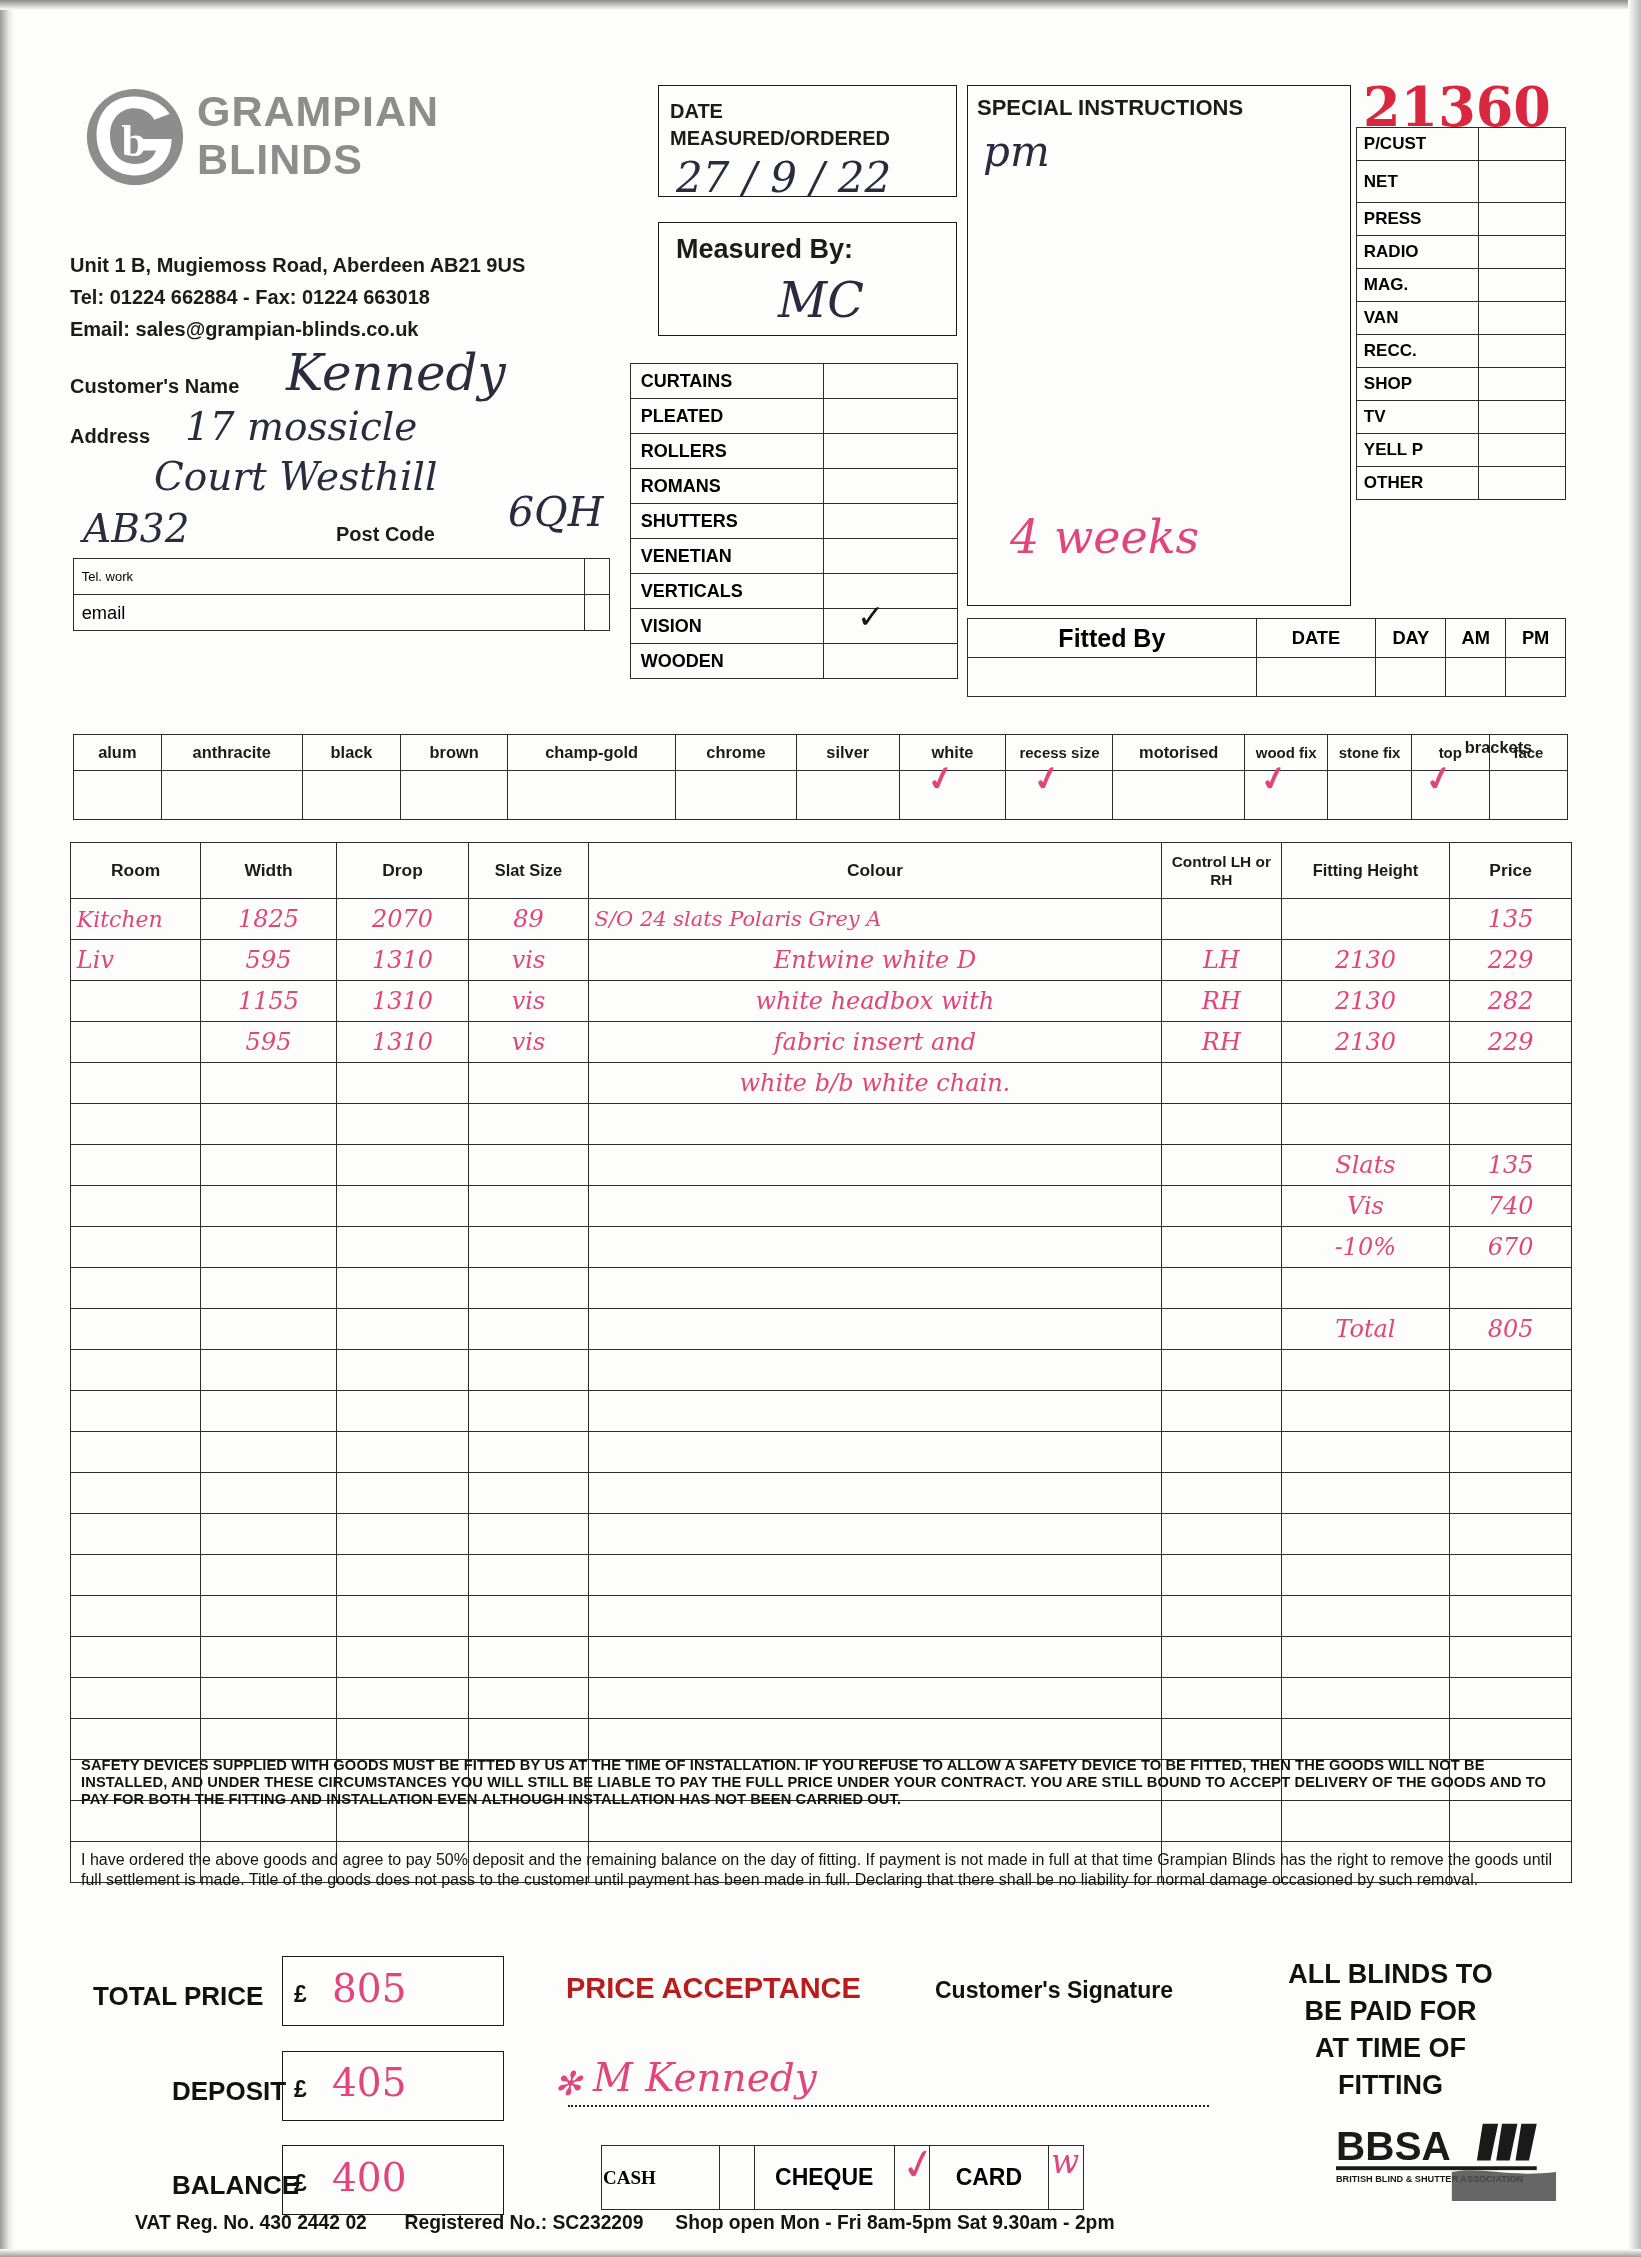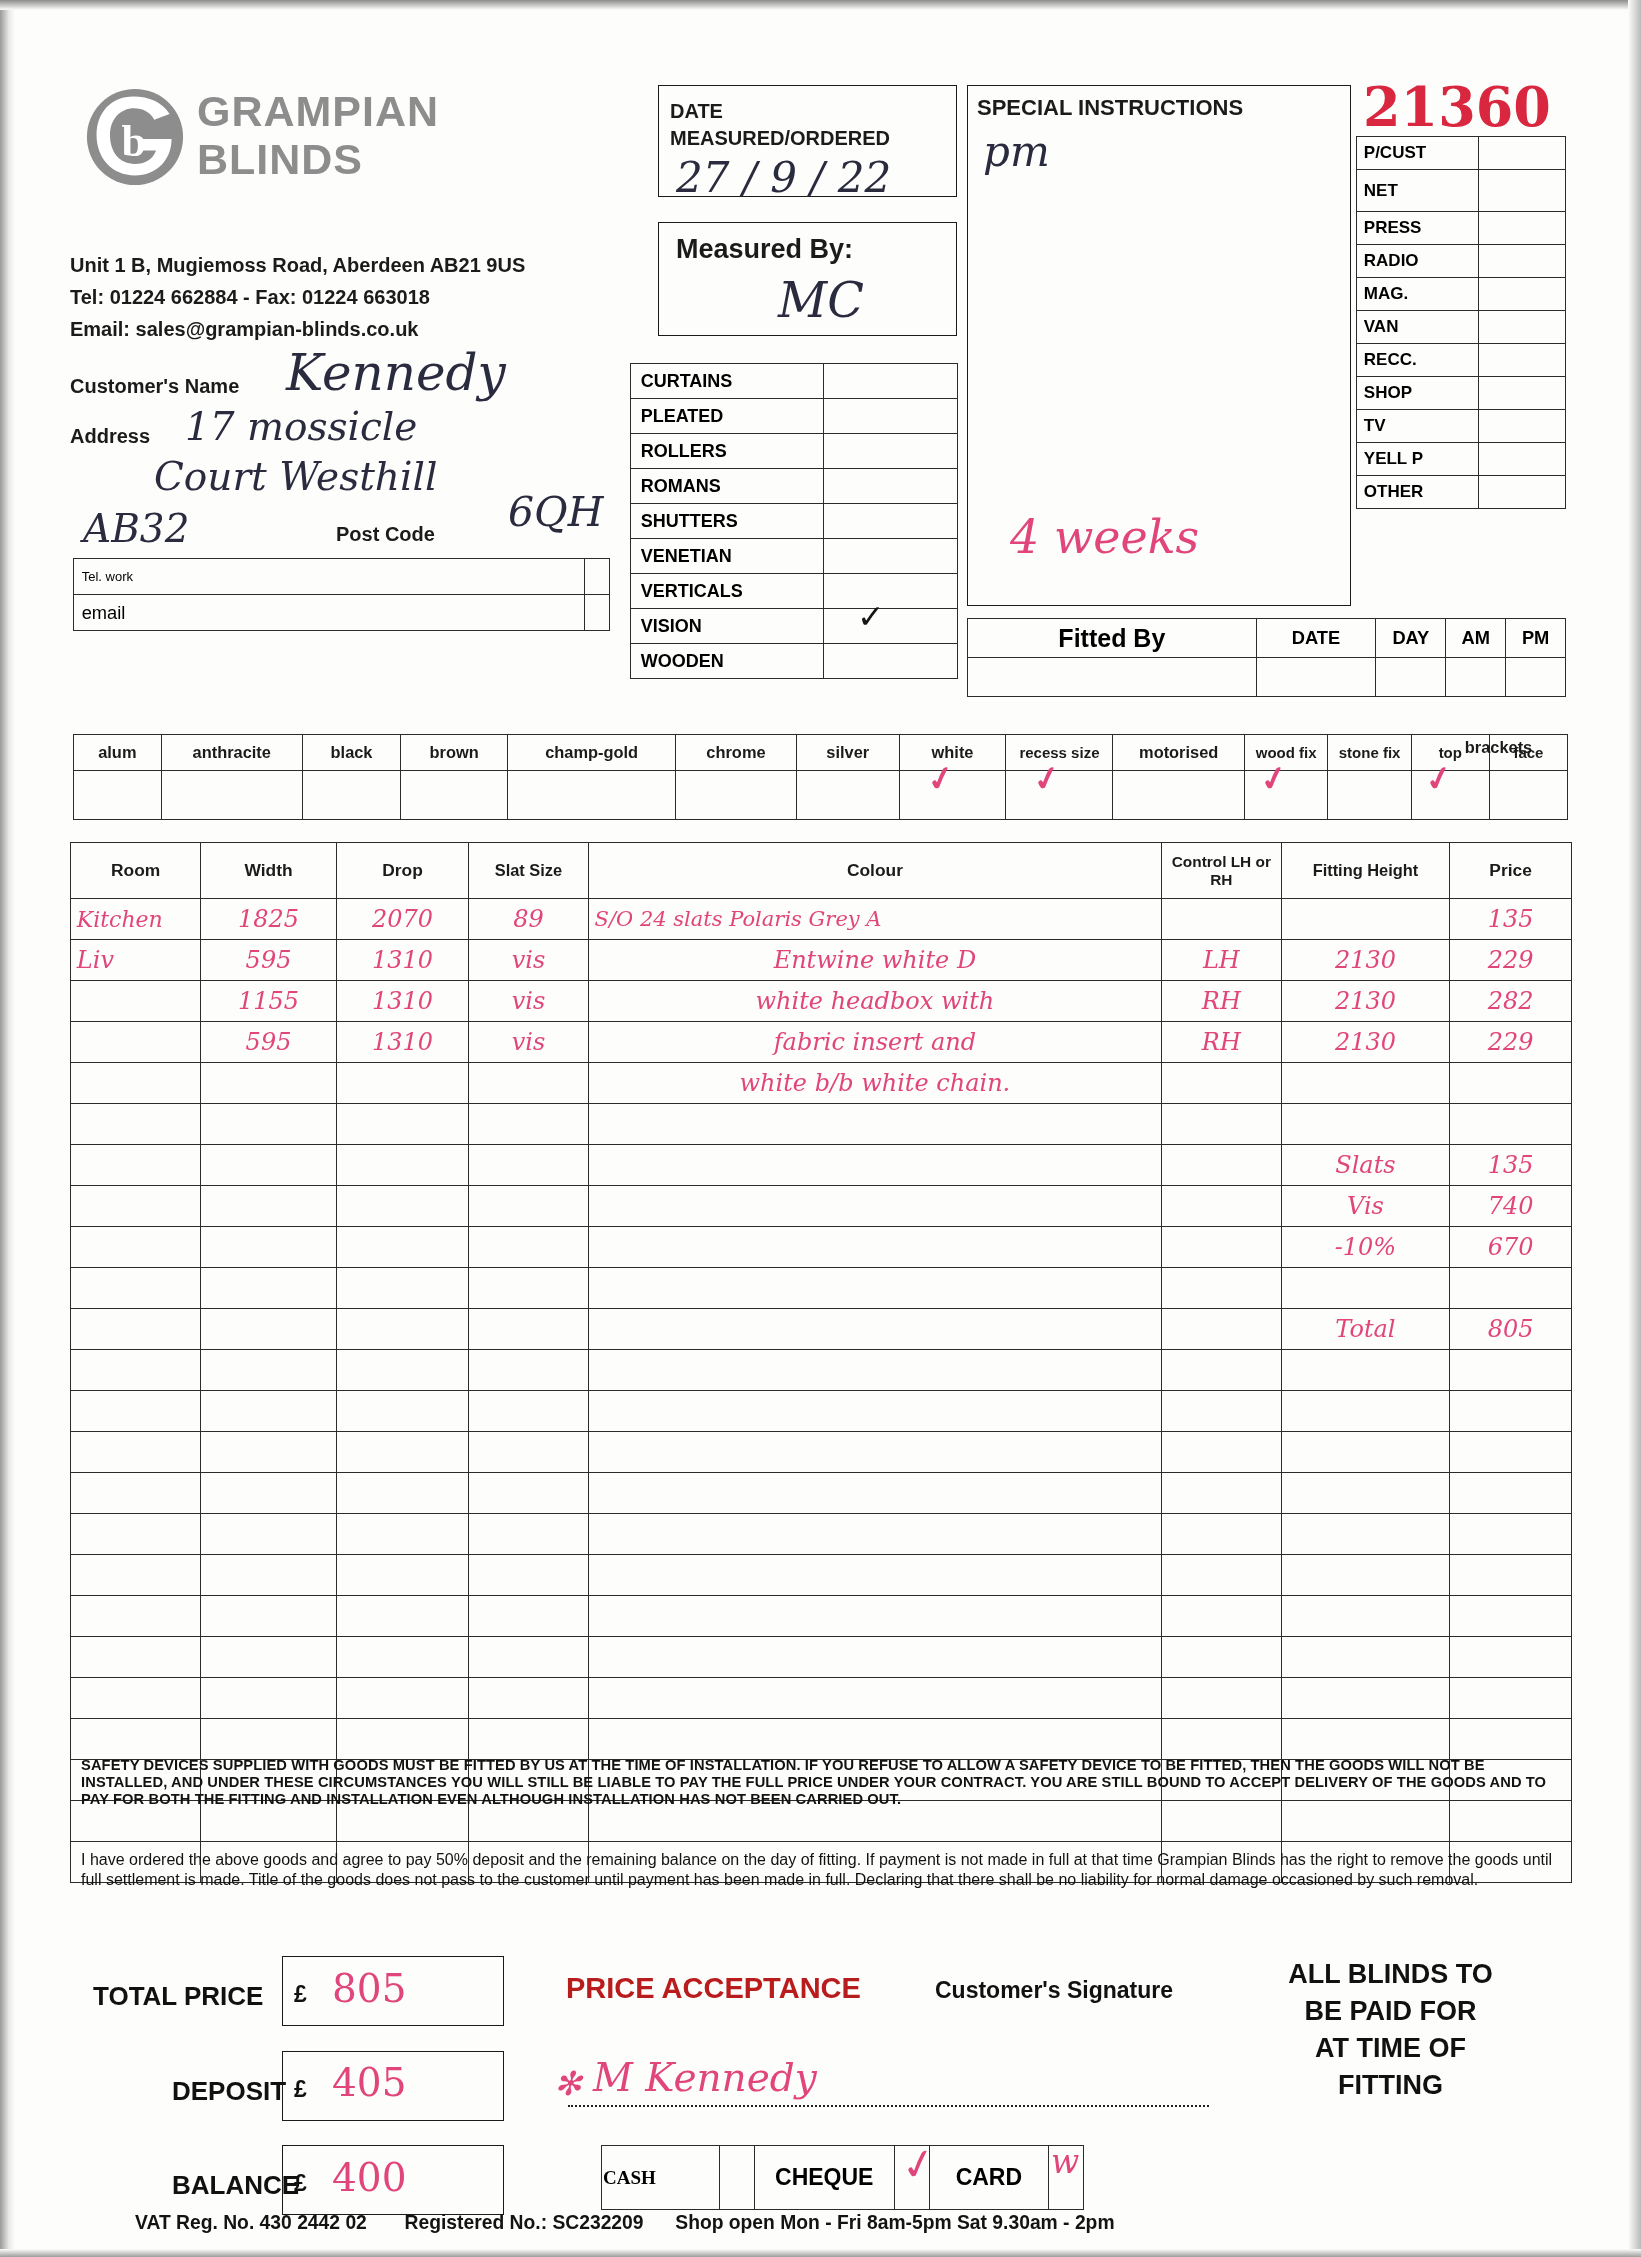--- a/index.html
+++ b/index.html
@@ -172,21 +172,21 @@
   </tbody>
     </table>
 
   <div class="bx" style="left:967px; top:85px; width:384px; height:521px;"></div>
   <div class="lbl" style="left:977px; top:95px; font-size:22px;">SPECIAL INSTRUCTIONS</div>
   <div class="hand-dark" style="position:absolute; left:983px; top:127px; font-size:42px;">pm</div>
   <div class="hand" style="position:absolute; left:1010px; top:510px; font-size:46px;">4 weeks</div>
 
   <div class="hand-red" style="position:absolute; left:1363px; top:75px; font-size:54px; font-weight:bold;">21360</div>
 
-  <table class="tbl" style="position:absolute; left:1356px; top:136px; width:210px;">
+  <table class="tbl" style="position:absolute; left:1356px; top:127px; width:210px;">
     <tbody>
         <tr>
           <td style="width:122px; height:33px; font-size:17px; font-weight:bold; padding-left:6.8px;">P/CUST</td>
           <td></td>
         </tr>
     <tr>
           <td style="height:42px; font-size:17px; font-weight:bold; padding-left:6.8px;">NET</td>
           <td></td>
         </tr>
     <tr>
@@ -592,20 +592,31 @@
   </tbody>
     </table>
 
   <div class="bignote" style="top:1956px; width:359px;">
     <div>ALL BLINDS TO</div>
     <div>BE PAID FOR</div>
     <div>AT TIME OF</div>
     <div>FITTING</div>
   </div>
 
+  <div class="bbsa">
+    <svg width="222" height="83" viewBox="0 0 230 86">
+      <text x="0" y="44" font-family="Liberation Sans, sans-serif" font-size="42" font-weight="bold" fill="#1a1a1a">BBSA</text>
+      <polygon points="152,6 168,6 160,44 146,44" fill="#1a1a1a"></polygon>
+      <polygon points="172,6 188,6 180,44 166,44" fill="#1a1a1a"></polygon>
+      <polygon points="192,6 208,6 200,44 186,44" fill="#1a1a1a"></polygon>
+      <rect x="0" y="50" width="208" height="4" fill="#1a1a1a"></rect>
+      <text x="0" y="66" font-family="Liberation Sans, sans-serif" font-size="9.5" font-weight="bold" fill="#1a1a1a">BRITISH BLIND &amp; SHUTTER ASSOCIATION</text>
+      <path d="M120 56 C150 50 180 62 228 56 L228 86 L120 86 Z" fill="#4b4b4b" opacity="0.85"></path>
+    </svg>
+  </div>
 
   <div class="footer">
     <span>VAT Reg. No. 430 2442 02</span>
     <span style="display:inline-block; width:27px;"></span>
     <span>Registered No.: SC232209</span>
     <span style="display:inline-block; width:21px;"></span>
     <span>Shop open Mon - Fri 8am-5pm  Sat 9.30am - 2pm</span>
   </div>
 
 </div>

